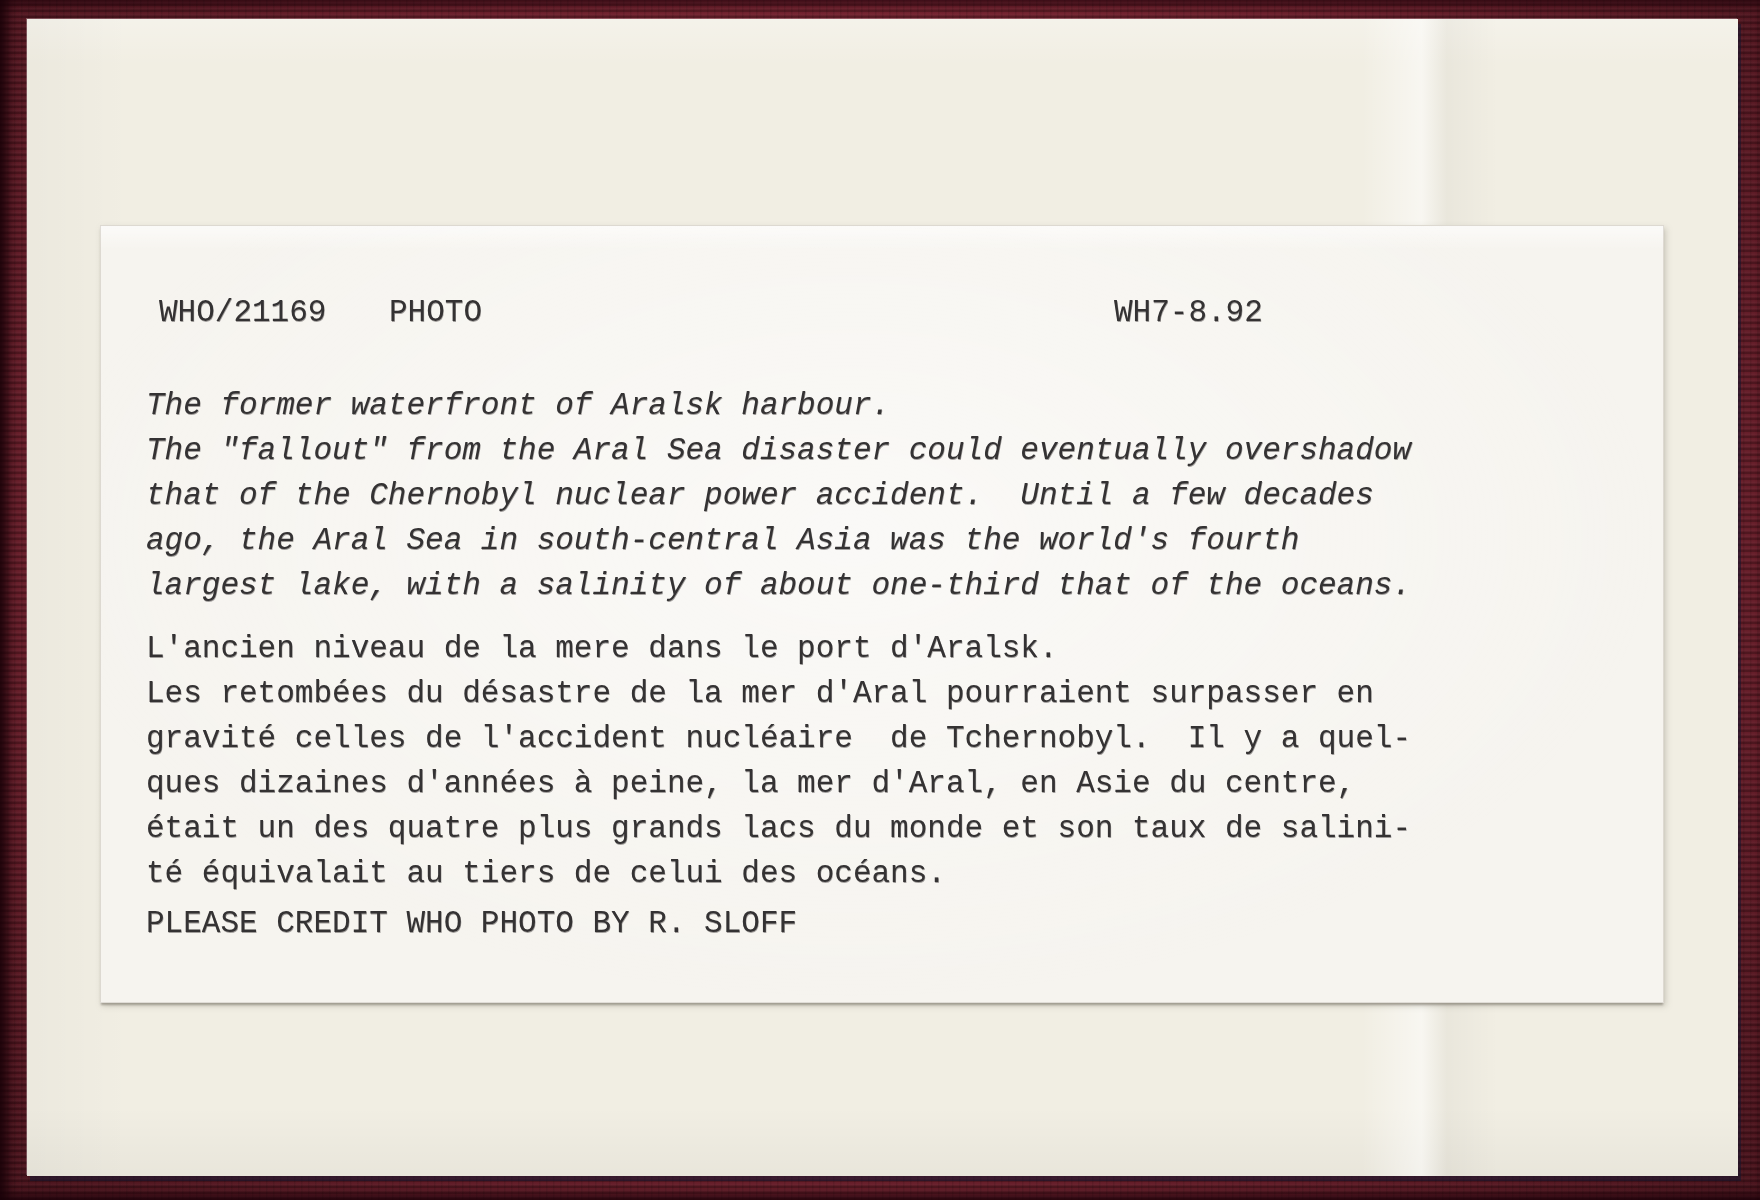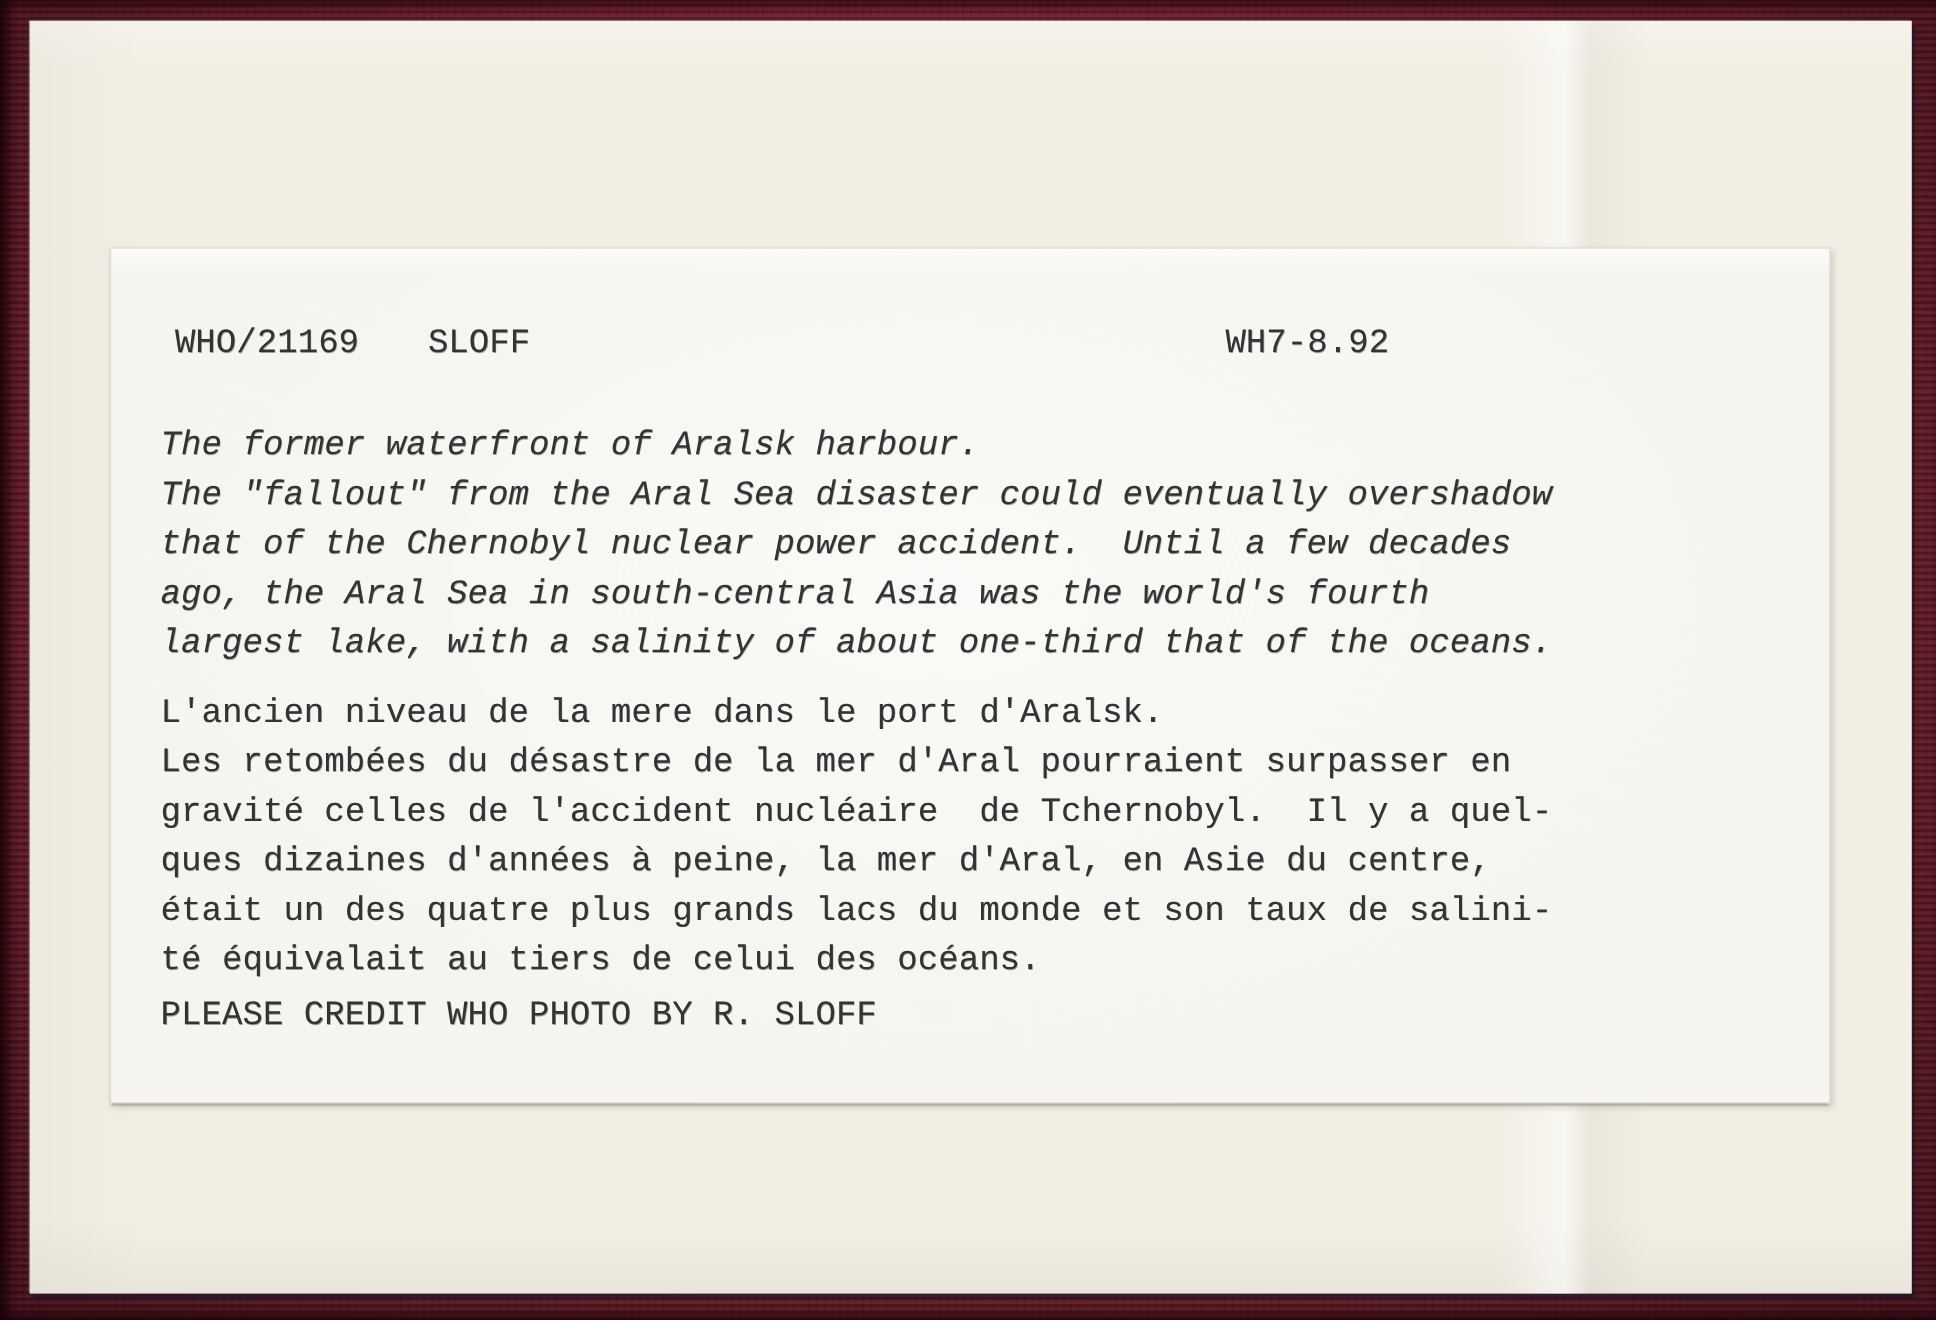--- a/index.html
+++ b/index.html
@@ -87,21 +87,21 @@
 <body>
 
 <div class="backdrop">
 
   <div class="photo-card">
 
     <div class="caption-label">
 
       <div class="tw hdr-seg hdr-photo-number">WHO/21169</div>
 
-      <div class="tw hdr-seg hdr-region">SLOFF</div>
+      <div class="tw hdr-seg hdr-region">PHOTO</div>
 
 
       <div class="tw hdr-seg hdr-reference">WH7-8.92</div>
 
       <div class="tw caption-en">The former waterfront of Aralsk harbour.
 The "fallout" from the Aral Sea disaster could eventually overshadow
 that of the Chernobyl nuclear power accident.  Until a few decades
 ago, the Aral Sea in south-central Asia was the world's fourth
 largest lake, with a salinity of about one-third that of the oceans.</div>
 

